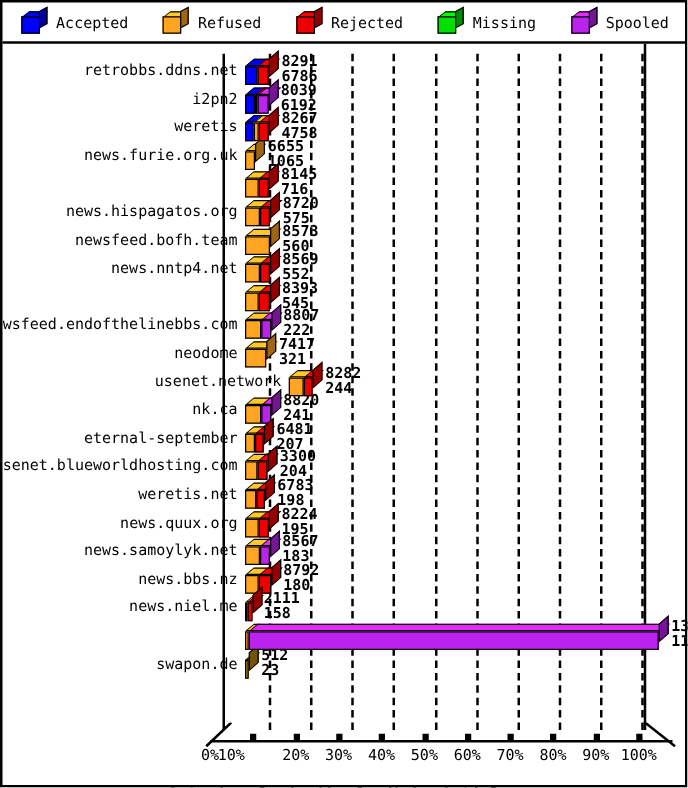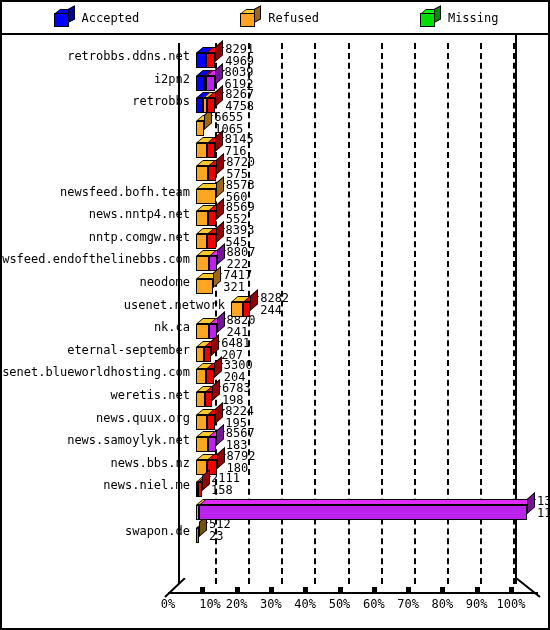--- a/index.html
+++ b/index.html
@@ -105,21 +105,21 @@
     border:1px solid #000;box-sizing:border-box;
     transform:skewX(-50deg);transform-origin:left bottom;
   }
   .seg .s-side{
     position:absolute;top:-7px;width:8px;height:15px;
     border:1px solid #000;box-sizing:border-box;
     transform:skewY(-41deg);transform-origin:left bottom;
   }
   .row-values{
     position:absolute;top:-2px;
-    font-size:12px;color:#000;white-space:nowrap;line-height:12px;
+    font-size:12px;color:#000;white-space:nowrap;line-height:12px;font-weight:bold;
   }
   .row-values span{display:block;}
 
   
   #xtitle{
     position:absolute;left:0;top:593px;width:546px;
     text-align:center;font-size:13px;font-weight:bold;color:#000;
     font-family:"DejaVu Sans Mono","Liberation Mono",monospace;
   }
 </style>
@@ -140,25 +140,41 @@
       <div class="legend-item">
         <span class="cube">
           <span class="top" style="background: rgb(255, 206, 43);"></span>
           <span class="side" style="background: rgb(158, 102, 21);"></span>
           <span class="face" style="background: rgb(255, 165, 34);"></span>
         </span>
         <span class="legend-label">Refused</span>
       </div>
       <div class="legend-item">
         <span class="cube">
+          <span class="top" style="background: rgb(255, 0, 0);"></span>
+          <span class="side" style="background: rgb(148, 0, 0);"></span>
+          <span class="face" style="background: rgb(238, 0, 0);"></span>
+        </span>
+        <span class="legend-label">Rejected</span>
+      </div>
+      <div class="legend-item">
+        <span class="cube">
           <span class="top" style="background: rgb(0, 255, 0);"></span>
           <span class="side" style="background: rgb(0, 139, 0);"></span>
           <span class="face" style="background: rgb(0, 224, 0);"></span>
         </span>
         <span class="legend-label">Missing</span>
+      </div>
+      <div class="legend-item">
+        <span class="cube">
+          <span class="top" style="background: rgb(234, 43, 255);"></span>
+          <span class="side" style="background: rgb(116, 21, 148);"></span>
+          <span class="face" style="background: rgb(187, 34, 238);"></span>
+        </span>
+        <span class="legend-label">Spooled</span>
       </div>
     </div>
 
   <div id="plot">
     <div id="axis-v"></div>
     <div id="axis-right"></div>
     <div id="grid-layer">
         <div class="gridline" style="left: 213.1px;"></div>
         <div class="gridline" style="left: 246.2px;"></div>
         <div class="gridline" style="left: 279.3px;"></div>
@@ -177,21 +193,21 @@
             <div class="seg" style="left: 0px; width: 9.98296px; background: rgb(0, 0, 255); z-index: 10;">
               <span class="s-top" style="width: 11.983px; background: rgb(0, 0, 255);"></span>
             </div>
             <div class="seg" style="left: 9.98296px; width: 9.21504px; background: rgb(238, 0, 0); z-index: 11;">
               <span class="s-top" style="width: 11.215px; background: rgb(255, 0, 0);"></span>
               <span class="s-side" style="left: 8.21504px; background: rgb(148, 0, 0);"></span>
             </div>
           </div>
           <div class="row-values" style="left: 207.198px;">
             <span>8291</span>
-            <span>4969</span>
+            <span>6786</span>
           </div>
         </div>
         <div class="row" style="top: 32.6px;">
           <div class="row-label">i2pn2</div>
           <div class="bar-wrap" style="width: 18.536px;">
             <div class="seg" style="left: 0px; width: 7.78512px; background: rgb(0, 0, 255); z-index: 10;">
               <span class="s-top" style="width: 9.78512px; background: rgb(0, 0, 255);"></span>
             </div>
             <div class="seg" style="left: 7.78512px; width: 2px; background: rgb(238, 0, 0); z-index: 11;">
               <span class="s-top" style="width: 4px; background: rgb(255, 0, 0);"></span>
@@ -200,39 +216,40 @@
               <span class="s-top" style="width: 11.6387px; background: rgb(228, 41, 255);"></span>
               <span class="s-side" style="left: 8.63872px; background: rgb(116, 21, 148);"></span>
             </div>
           </div>
           <div class="row-values" style="left: 206.536px;">
             <span>8039</span>
             <span>6192</span>
           </div>
         </div>
         <div class="row" style="top: 55.2px;">
-          <div class="row-label">retrobbs</div>
+          <div class="row-label">weretis</div>
           <div class="bar-wrap" style="width: 19.198px;">
             <div class="seg" style="left: 0px; width: 7.29524px; background: rgb(0, 0, 255); z-index: 10;">
               <span class="s-top" style="width: 9.29524px; background: rgb(0, 0, 255);"></span>
             </div>
             <div class="seg" style="left: 7.29524px; width: 3.8396px; background: rgb(255, 165, 34); z-index: 11;">
               <span class="s-top" style="width: 5.8396px; background: rgb(255, 201, 41);"></span>
             </div>
             <div class="seg" style="left: 11.1348px; width: 8.06316px; background: rgb(238, 0, 0); z-index: 12;">
               <span class="s-top" style="width: 10.0632px; background: rgb(255, 0, 0);"></span>
               <span class="s-side" style="left: 7.06316px; background: rgb(148, 0, 0);"></span>
             </div>
           </div>
           <div class="row-values" style="left: 207.198px;">
             <span>8267</span>
             <span>4758</span>
           </div>
         </div>
         <div class="row" style="top: 77.8px;">
+          <div class="row-label">news.furie.org.uk</div>
           <div class="bar-wrap" style="width: 8.275px;">
             <div class="seg" style="left: 0px; width: 8.275px; background: rgb(255, 165, 34); z-index: 10;">
               <span class="s-top" style="width: 10.275px; background: rgb(255, 201, 41);"></span>
               <span class="s-side" style="left: 7.275px; background: rgb(158, 102, 21);"></span>
             </div>
           </div>
           <div class="row-values" style="left: 196.275px;">
             <span>6655</span>
             <span>1065</span>
           </div>
@@ -246,20 +263,21 @@
               <span class="s-top" style="width: 10.3015px; background: rgb(255, 0, 0);"></span>
               <span class="s-side" style="left: 7.30148px; background: rgb(148, 0, 0);"></span>
             </div>
           </div>
           <div class="row-values" style="left: 206.867px;">
             <span>8145</span>
             <span>716</span>
           </div>
         </div>
         <div class="row" style="top: 123px;">
+          <div class="row-label">news.hispagatos.org</div>
           <div class="bar-wrap" style="width: 20.191px;">
             <div class="seg" style="left: 0px; width: 11.5089px; background: rgb(255, 165, 34); z-index: 10;">
               <span class="s-top" style="width: 13.5089px; background: rgb(255, 201, 41);"></span>
             </div>
             <div class="seg" style="left: 11.5089px; width: 8.68213px; background: rgb(238, 0, 0); z-index: 11;">
               <span class="s-top" style="width: 10.6821px; background: rgb(255, 0, 0);"></span>
               <span class="s-side" style="left: 7.68213px; background: rgb(148, 0, 0);"></span>
             </div>
           </div>
           <div class="row-values" style="left: 208.191px;">
@@ -290,21 +308,20 @@
               <span class="s-top" style="width: 9.5468px; background: rgb(255, 0, 0);"></span>
               <span class="s-side" style="left: 6.5468px; background: rgb(148, 0, 0);"></span>
             </div>
           </div>
           <div class="row-values" style="left: 207.86px;">
             <span>8569</span>
             <span>552</span>
           </div>
         </div>
         <div class="row" style="top: 190.8px;">
-          <div class="row-label">nntp.comgw.net</div>
           <div class="bar-wrap" style="width: 19.529px;">
             <div class="seg" style="left: 0px; width: 10.7409px; background: rgb(255, 165, 34); z-index: 10;">
               <span class="s-top" style="width: 12.7409px; background: rgb(255, 201, 41);"></span>
             </div>
             <div class="seg" style="left: 10.7409px; width: 8.78805px; background: rgb(238, 0, 0); z-index: 11;">
               <span class="s-top" style="width: 10.7881px; background: rgb(255, 0, 0);"></span>
               <span class="s-side" style="left: 7.78805px; background: rgb(148, 0, 0);"></span>
             </div>
           </div>
           <div class="row-values" style="left: 207.529px;">
@@ -517,21 +534,21 @@
     <svg id="depth-left" viewBox="0 0 22 20">
       <line x1="21" y1="0" x2="1" y2="19" stroke="#000" stroke-width="2"></line>
     </svg>
     <svg id="depth-right" viewBox="0 0 32 20">
       <line x1="5" y1="0" x2="29" y2="19" stroke="#000" stroke-width="2"></line>
     </svg>
     <div id="axis-h"></div>
     <div id="ticks-layer">
         <div class="ticklabel" style="left: 166px;">0%</div>
         <div class="tick" style="left: 198.3px;"></div>
-        <div class="ticklabel" style="left: 208px;">10%</div>
+        <div class="ticklabel" style="left: 183px;">10%</div>
         <div class="tick" style="left: 232.6px;"></div>
         <div class="ticklabel" style="left: 234.6px;">20%</div>
         <div class="tick" style="left: 266.9px;"></div>
         <div class="ticklabel" style="left: 268.9px;">30%</div>
         <div class="tick" style="left: 301.2px;"></div>
         <div class="ticklabel" style="left: 303.2px;">40%</div>
         <div class="tick" style="left: 335.5px;"></div>
         <div class="ticklabel" style="left: 337.5px;">50%</div>
         <div class="tick" style="left: 369.8px;"></div>
         <div class="ticklabel" style="left: 371.8px;">60%</div>

